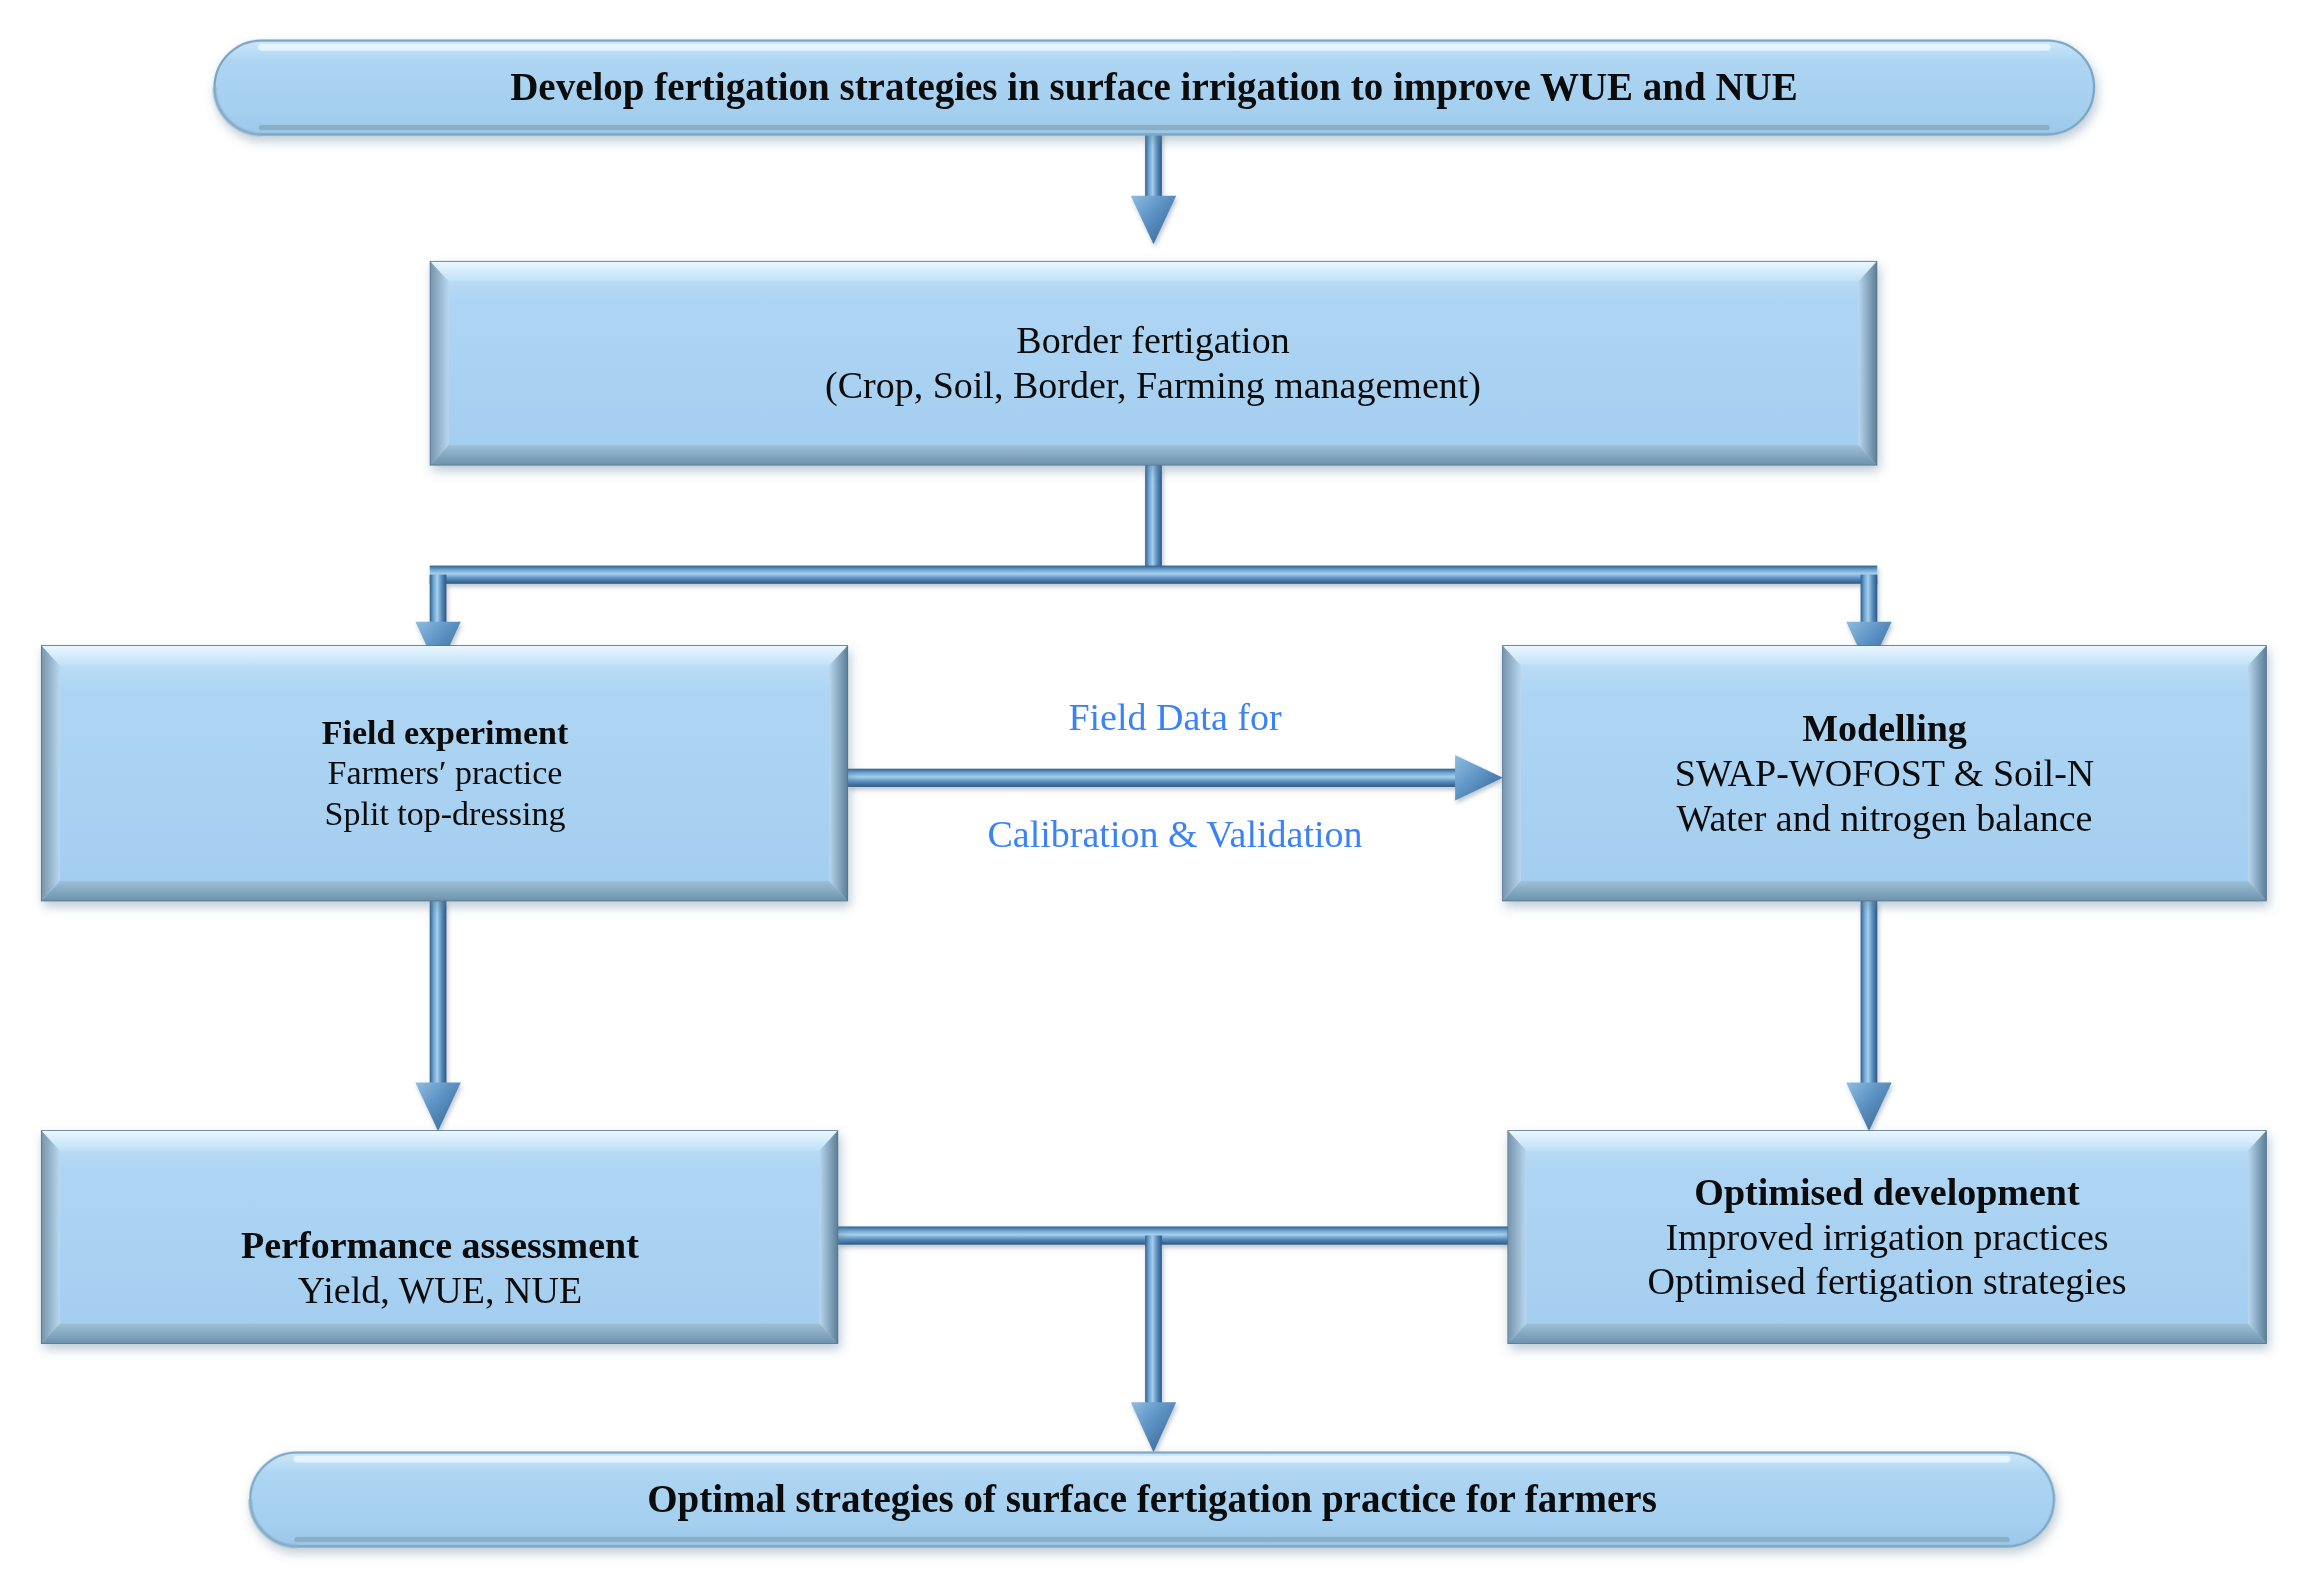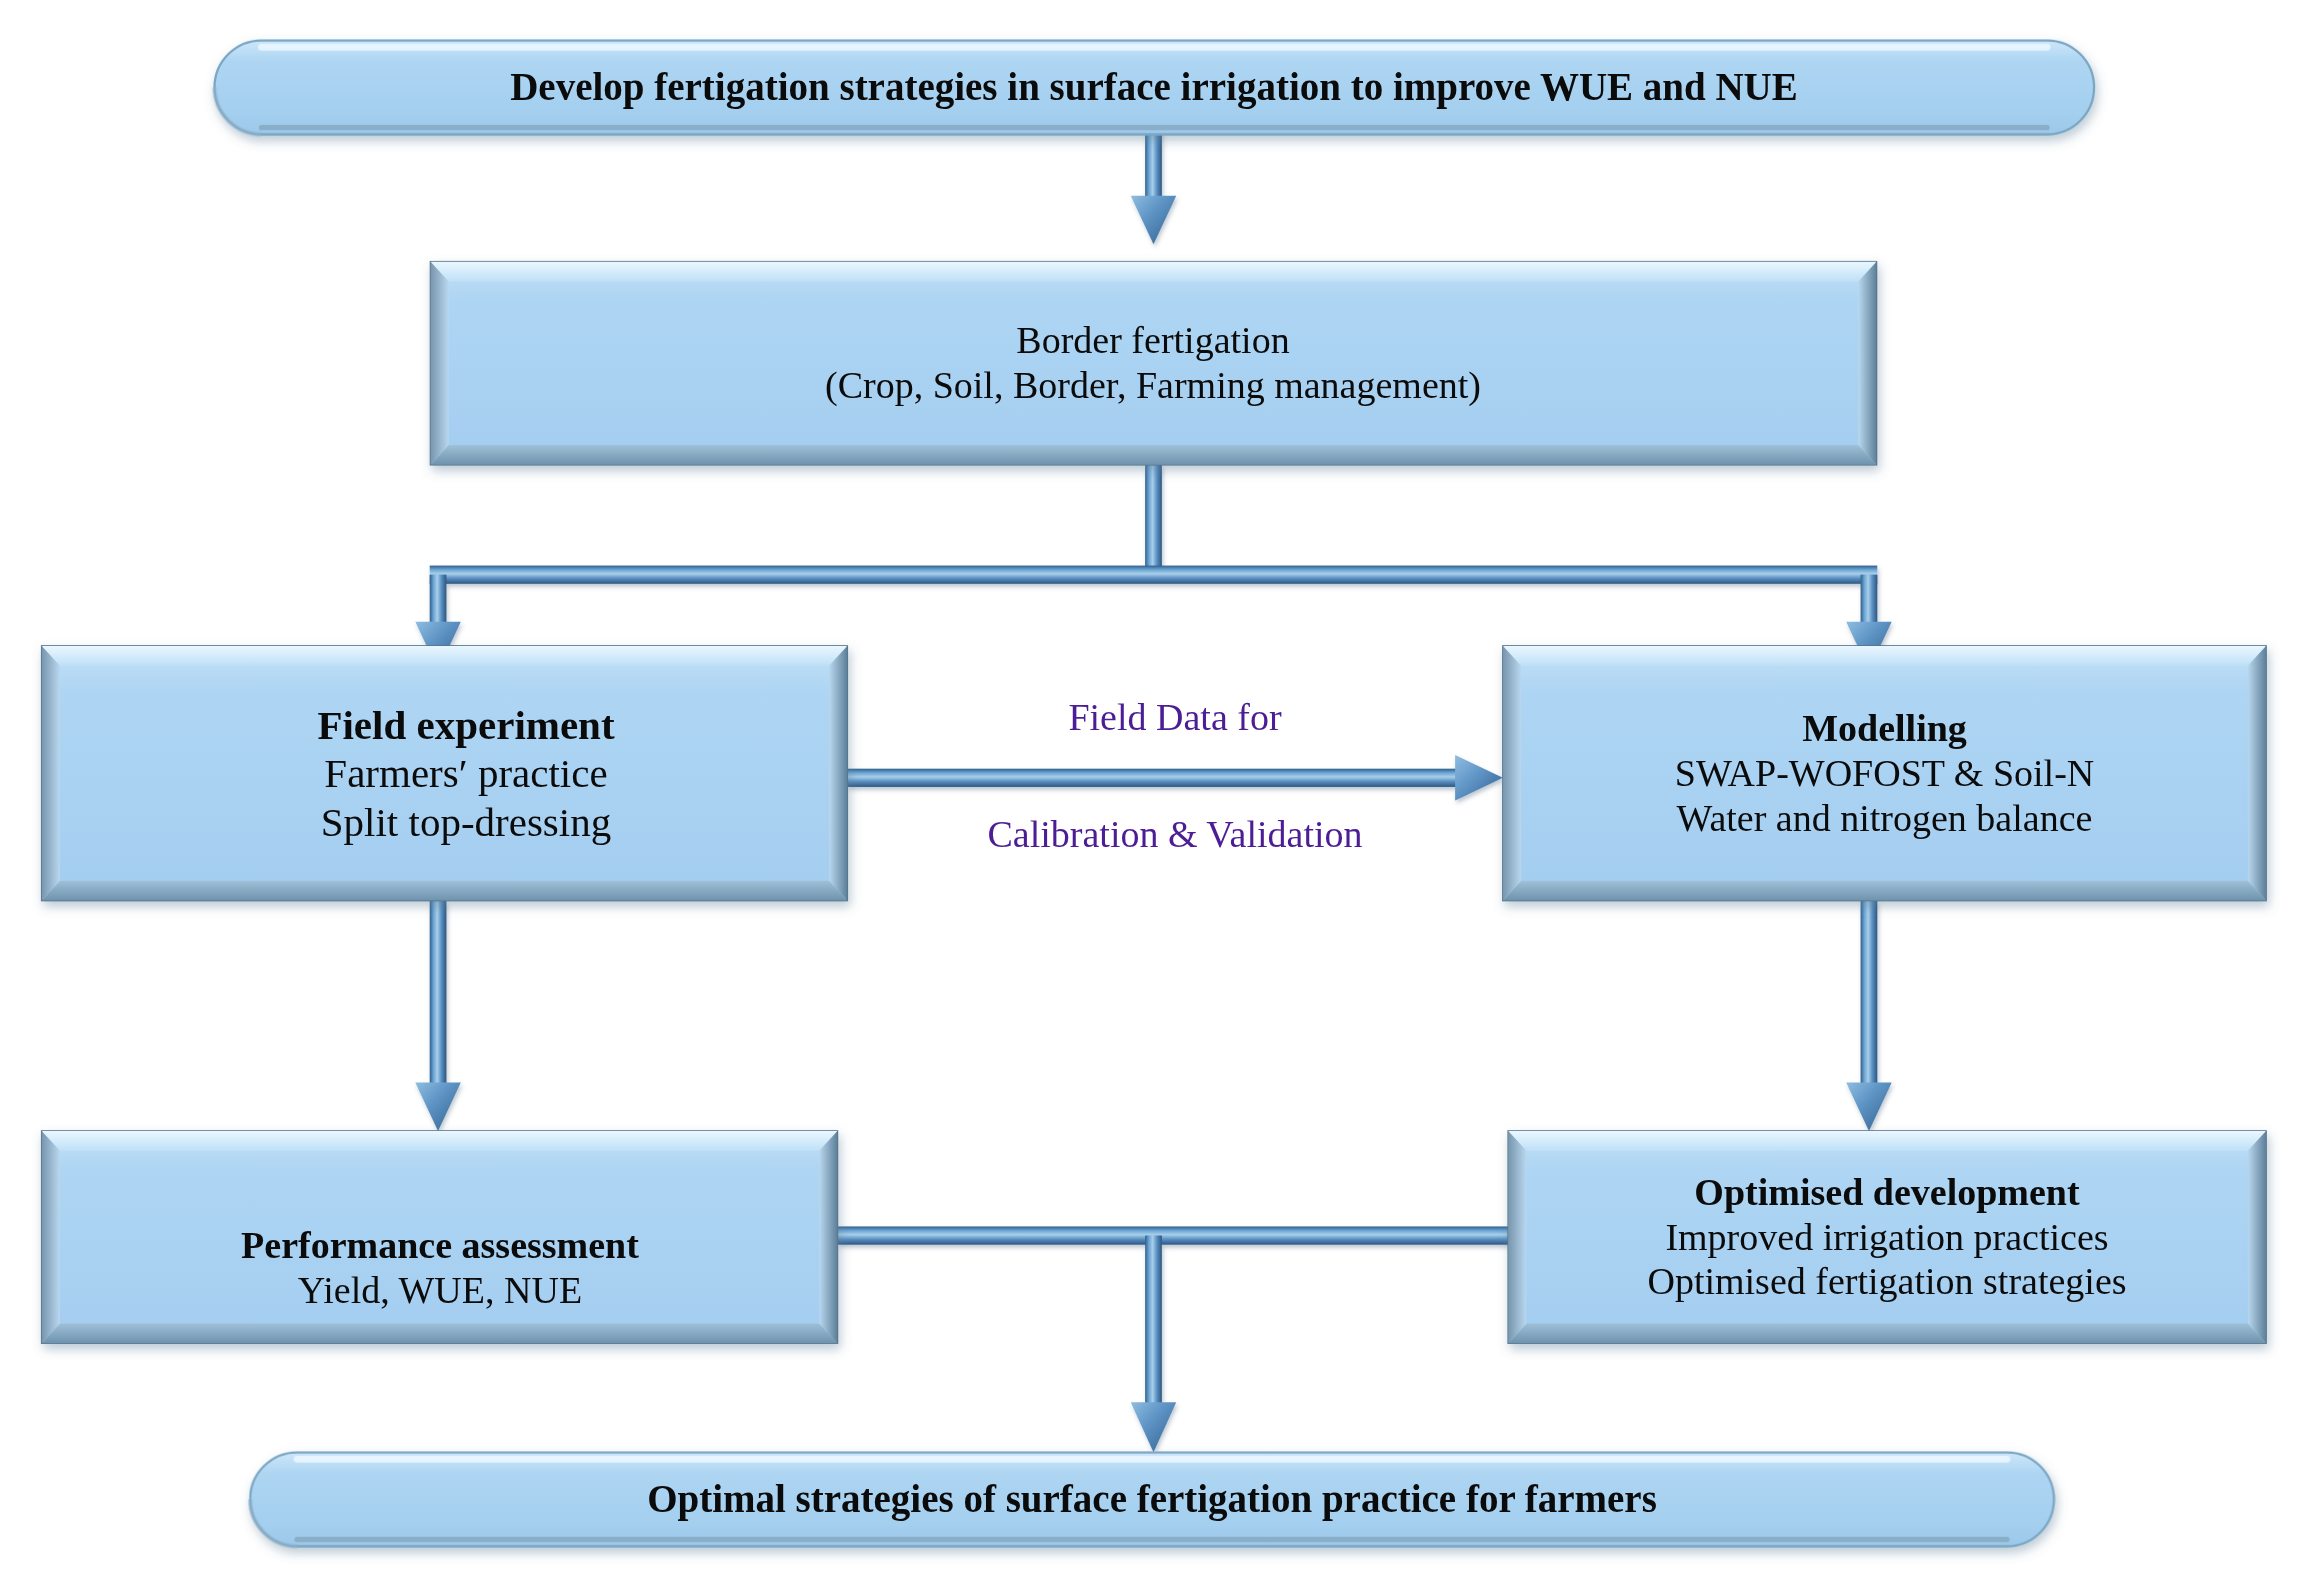--- a/index.html
+++ b/index.html
@@ -39,21 +39,21 @@
     line-height: 1.18;
   }
   .node-label .ln {
     display: block;
     white-space: pre;
   }
   .ln.bold { font-weight: bold; }
   .edge-label {
     position: absolute;
     text-align: center;
-    color: #4c1d95;
+    color: #3b82f6;
     white-space: pre;
   }
 </style>
 </head>
 <body>
 
 <div id="flow-root">
 
   <svg id="flow-svg" viewBox="0 0 3044 2104" xmlns="http://www.w3.org/2000/svg">
     <defs>
@@ -234,21 +234,21 @@
 
   <div class="node-label" style="left:214px; top:40px; width:1880px; height:94px; font-size:39px;">
     <span class="ln bold">Develop fertigation strategies in surface irrigation to improve WUE and NUE</span>
   </div>
 
   <div class="node-label" style="left:430px; top:261px; width:1446px; height:203px; font-size:38px;">
     <span class="ln">Border fertigation</span>
     <span class="ln">(Crop, Soil, Border, Farming management)</span>
   </div>
 
-  <div class="node-label" style="left:42px; top:646px; width:806px; height:255px; font-size:41px;margin-left:21px;">
+  <div class="node-label" style="left:42px; top:646px; width:806px; height:255px; font-size:34px;">
     <span class="ln bold">Field experiment</span>
     <span class="ln">Farmers′ practice</span>
     <span class="ln">Split top-dressing</span>
   </div>
 
   <div class="node-label" style="left:1503px; top:646px; width:763px; height:255px; font-size:38px;">
     <span class="ln bold">Modelling</span>
     <span class="ln">SWAP-WOFOST &amp; Soil-N</span>
     <span class="ln">Water and nitrogen balance</span>
   </div>

